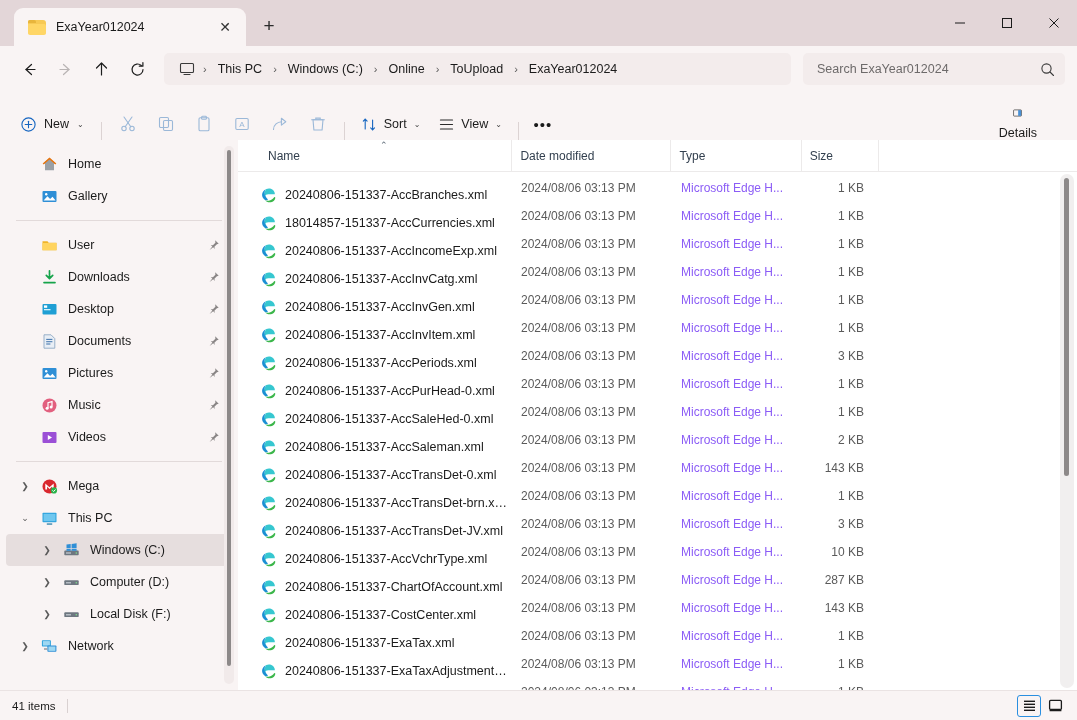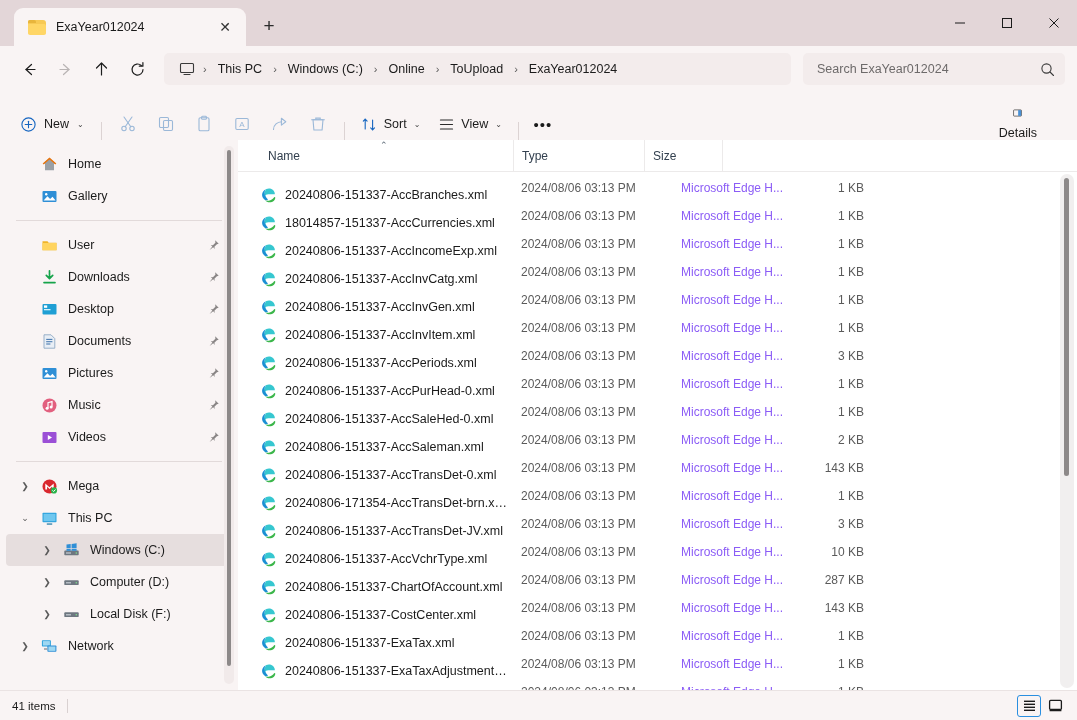--- a/index.html
+++ b/index.html
@@ -573,20 +573,23 @@
       </div>
     </div>
 
     <div class="filepane">
 
       <div class="colheaders">
         <div class="colh col-name">
           <span>Name</span>
           <span class="sortmark">⌃</span>
         </div>
+        <div class="colh col-date">
+          <span>Date modified</span>
+        </div>
         <div class="colh col-type">
           <span>Type</span>
         </div>
         <div class="colh col-size">
           <span>Size</span>
         </div>
         <div class="colh col-pad"></div>
       </div>
 
       <div class="rows" id="rows">
@@ -733,21 +736,21 @@
             <div class="cell c-type">Microsoft Edge H...</div>
             <div class="cell c-size">143 KB</div>
           </div>
           <div class="row">
             <div class="cell c-name">
               <span class="edgeicon"><svg width="17" height="17" viewBox="0 0 17 17">
                   <path d="M15.2 11.4c-.5 1.6-1.7 2.9-3.3 3.5-2.6 1-5.6.1-6.9-2 1.3 1 3 1.1 4.6.6 1.9-.6 3.4-1.6 4.3-2.9.6-.9 1.6-.6 1.3.8z" fill="#3bb64a"></path>
                   <path d="M5 12.9C3 11.7 1.9 9.6 2.1 7.3 2.3 5 3.9 3 6.1 2.2c-1 .9-1.5 2.2-1.4 3.6.2 2.4 1.1 4.4 2.6 5.9 1 1 .6 2.2-2.3 1.2z" fill="#1b8fd4"></path>
                   <path d="M6.3 2.1C8.3 1.1 10.9 1.3 12.7 2.8c1.5 1.2 2.3 3 2.1 4.5H8.3c-1.8 0-3 .8-3.4 2C4.3 7 4.6 3.9 6.3 2.1z" fill="#36c7d0"></path>
                 </svg></span>
-              <span class="nm">20240806-171354-AccTransDet-brn.xml</span>
+              <span class="nm">20240806-151337-AccTransDet-brn.xml</span>
             </div>
             <div class="cell c-date">2024/08/06 03:13 PM</div>
             <div class="cell c-type">Microsoft Edge H...</div>
             <div class="cell c-size">1 KB</div>
           </div>
           <div class="row">
             <div class="cell c-name">
               <span class="edgeicon"><svg width="17" height="17" viewBox="0 0 17 17">
                   <path d="M15.2 11.4c-.5 1.6-1.7 2.9-3.3 3.5-2.6 1-5.6.1-6.9-2 1.3 1 3 1.1 4.6.6 1.9-.6 3.4-1.6 4.3-2.9.6-.9 1.6-.6 1.3.8z" fill="#3bb64a"></path>
                   <path d="M5 12.9C3 11.7 1.9 9.6 2.1 7.3 2.3 5 3.9 3 6.1 2.2c-1 .9-1.5 2.2-1.4 3.6.2 2.4 1.1 4.4 2.6 5.9 1 1 .6 2.2-2.3 1.2z" fill="#1b8fd4"></path>

